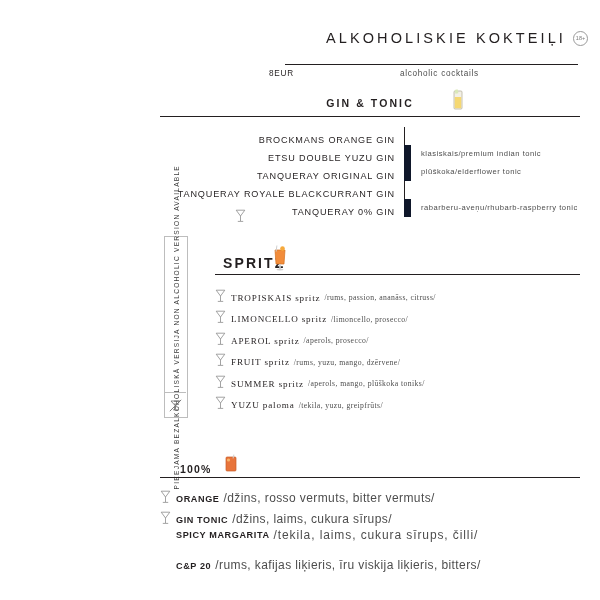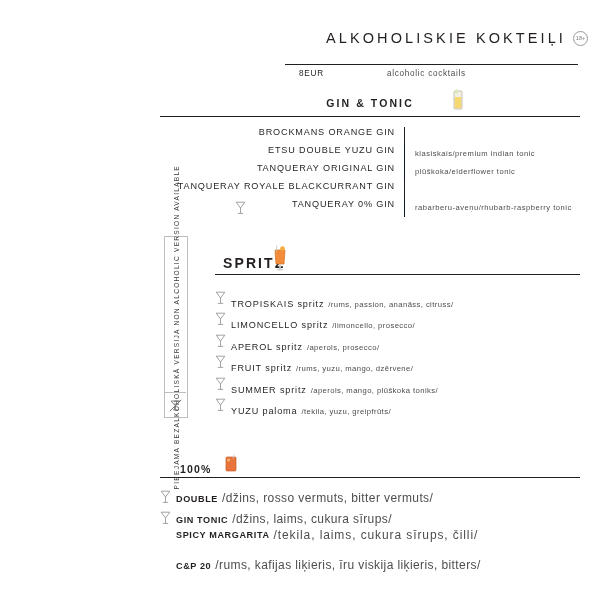--- a/index.html
+++ b/index.html
@@ -56,25 +56,26 @@
   }
   .header-rule {
     position: absolute;
     left: 285px;
     top: 34px;
     width: 293px;
     border-top: 1px solid #231f20;
   }
   .header-sub {
     position: absolute;
-    left: 299px;
+    left: 269px;
     top: 39px;
     width: 295px;
     display: flex;
     align-items: center;
+    gap: 43px;
   }
   .header-price {
     font-size: 8.2px;
     letter-spacing: 0.8px;
     color: #231f20;
     width: 88px;
   }
   .header-sub-label {
     font-size: 8.2px;
     letter-spacing: 0.7px;
@@ -110,39 +111,39 @@
     border-top: 1px solid #231f20;
     margin-top: 3px;
   }
 
   .gt-table {
     margin-top: 10px;
     position: relative;
   }
   .gt-row {
     display: flex;
-    align-items: flex-start;
+    align-items: flex-end;
     height: 18px;
   }
   .gt-name {
     width: 235px;
     text-align: right;
     padding-right: 9px;
     font-size: 9.1px;
     letter-spacing: 0.85px;
     color: #231f20;
     white-space: nowrap;
     position: relative;
   }
   .gt-tonic {
     font-size: 7.6px;
     letter-spacing: 0.5px;
     color: #4d4d4d;
     padding-left: 10px;
-    border-left: 1px solid #0f172a;
+    border-left: 7px solid #0f172a;
     height: 18px;
     line-height: 18px;
     white-space: nowrap;
     flex: 1;
   }
   .gt-tonic.blank {
     border-left: 1px solid #231f20;
   }
   .gt-glass-mini {
     position: absolute;
@@ -210,22 +211,23 @@
     top: 0px;
   }
   .spritz-rule {
     border-top: 1px solid #231f20;
   }
   .spritz-list {
     margin-top: 12px;
   }
   .spritz-item {
     display: flex;
-    align-items: flex-end;
+    align-items: center;
     height: 21.5px;
+    font-family: Liberation Serif, serif;
   }
   .spritz-glass {
     width: 16px;
     flex: none;
   }
   .item-name {
     font-size: 9.1px;
     letter-spacing: 0.85px;
     color: #231f20;
     white-space: nowrap;
@@ -485,21 +487,21 @@
 
     <div class="pct-list">
       <div class="pct-item">
         <span class="pct-glass">
           <svg width="11" height="14" viewBox="0 0 11 14">
             <path d="M1.2 1.2 L9.8 1.2 L5.5 7 Z" fill="none" stroke="#8c8c8c" stroke-width="0.8"></path>
             <line x1="5.5" y1="7" x2="5.5" y2="12" stroke="#8c8c8c" stroke-width="0.8"></line>
             <line x1="2.8" y1="12.4" x2="8.2" y2="12.4" stroke="#8c8c8c" stroke-width="0.8"></line>
           </svg>
         </span>
-        <span class="pct-name">DOUBLE</span>
+        <span class="pct-name">ORANGE</span>
         <span class="pct-desc">/džins, rosso vermuts, bitter vermuts/</span>
       </div>
       <div class="pct-item">
         <span class="pct-glass">
           <svg width="11" height="14" viewBox="0 0 11 14">
             <path d="M1.2 1.2 L9.8 1.2 L5.5 7 Z" fill="none" stroke="#8c8c8c" stroke-width="0.8"></path>
             <line x1="5.5" y1="7" x2="5.5" y2="12" stroke="#8c8c8c" stroke-width="0.8"></line>
             <line x1="2.8" y1="12.4" x2="8.2" y2="12.4" stroke="#8c8c8c" stroke-width="0.8"></line>
           </svg>
         </span>

